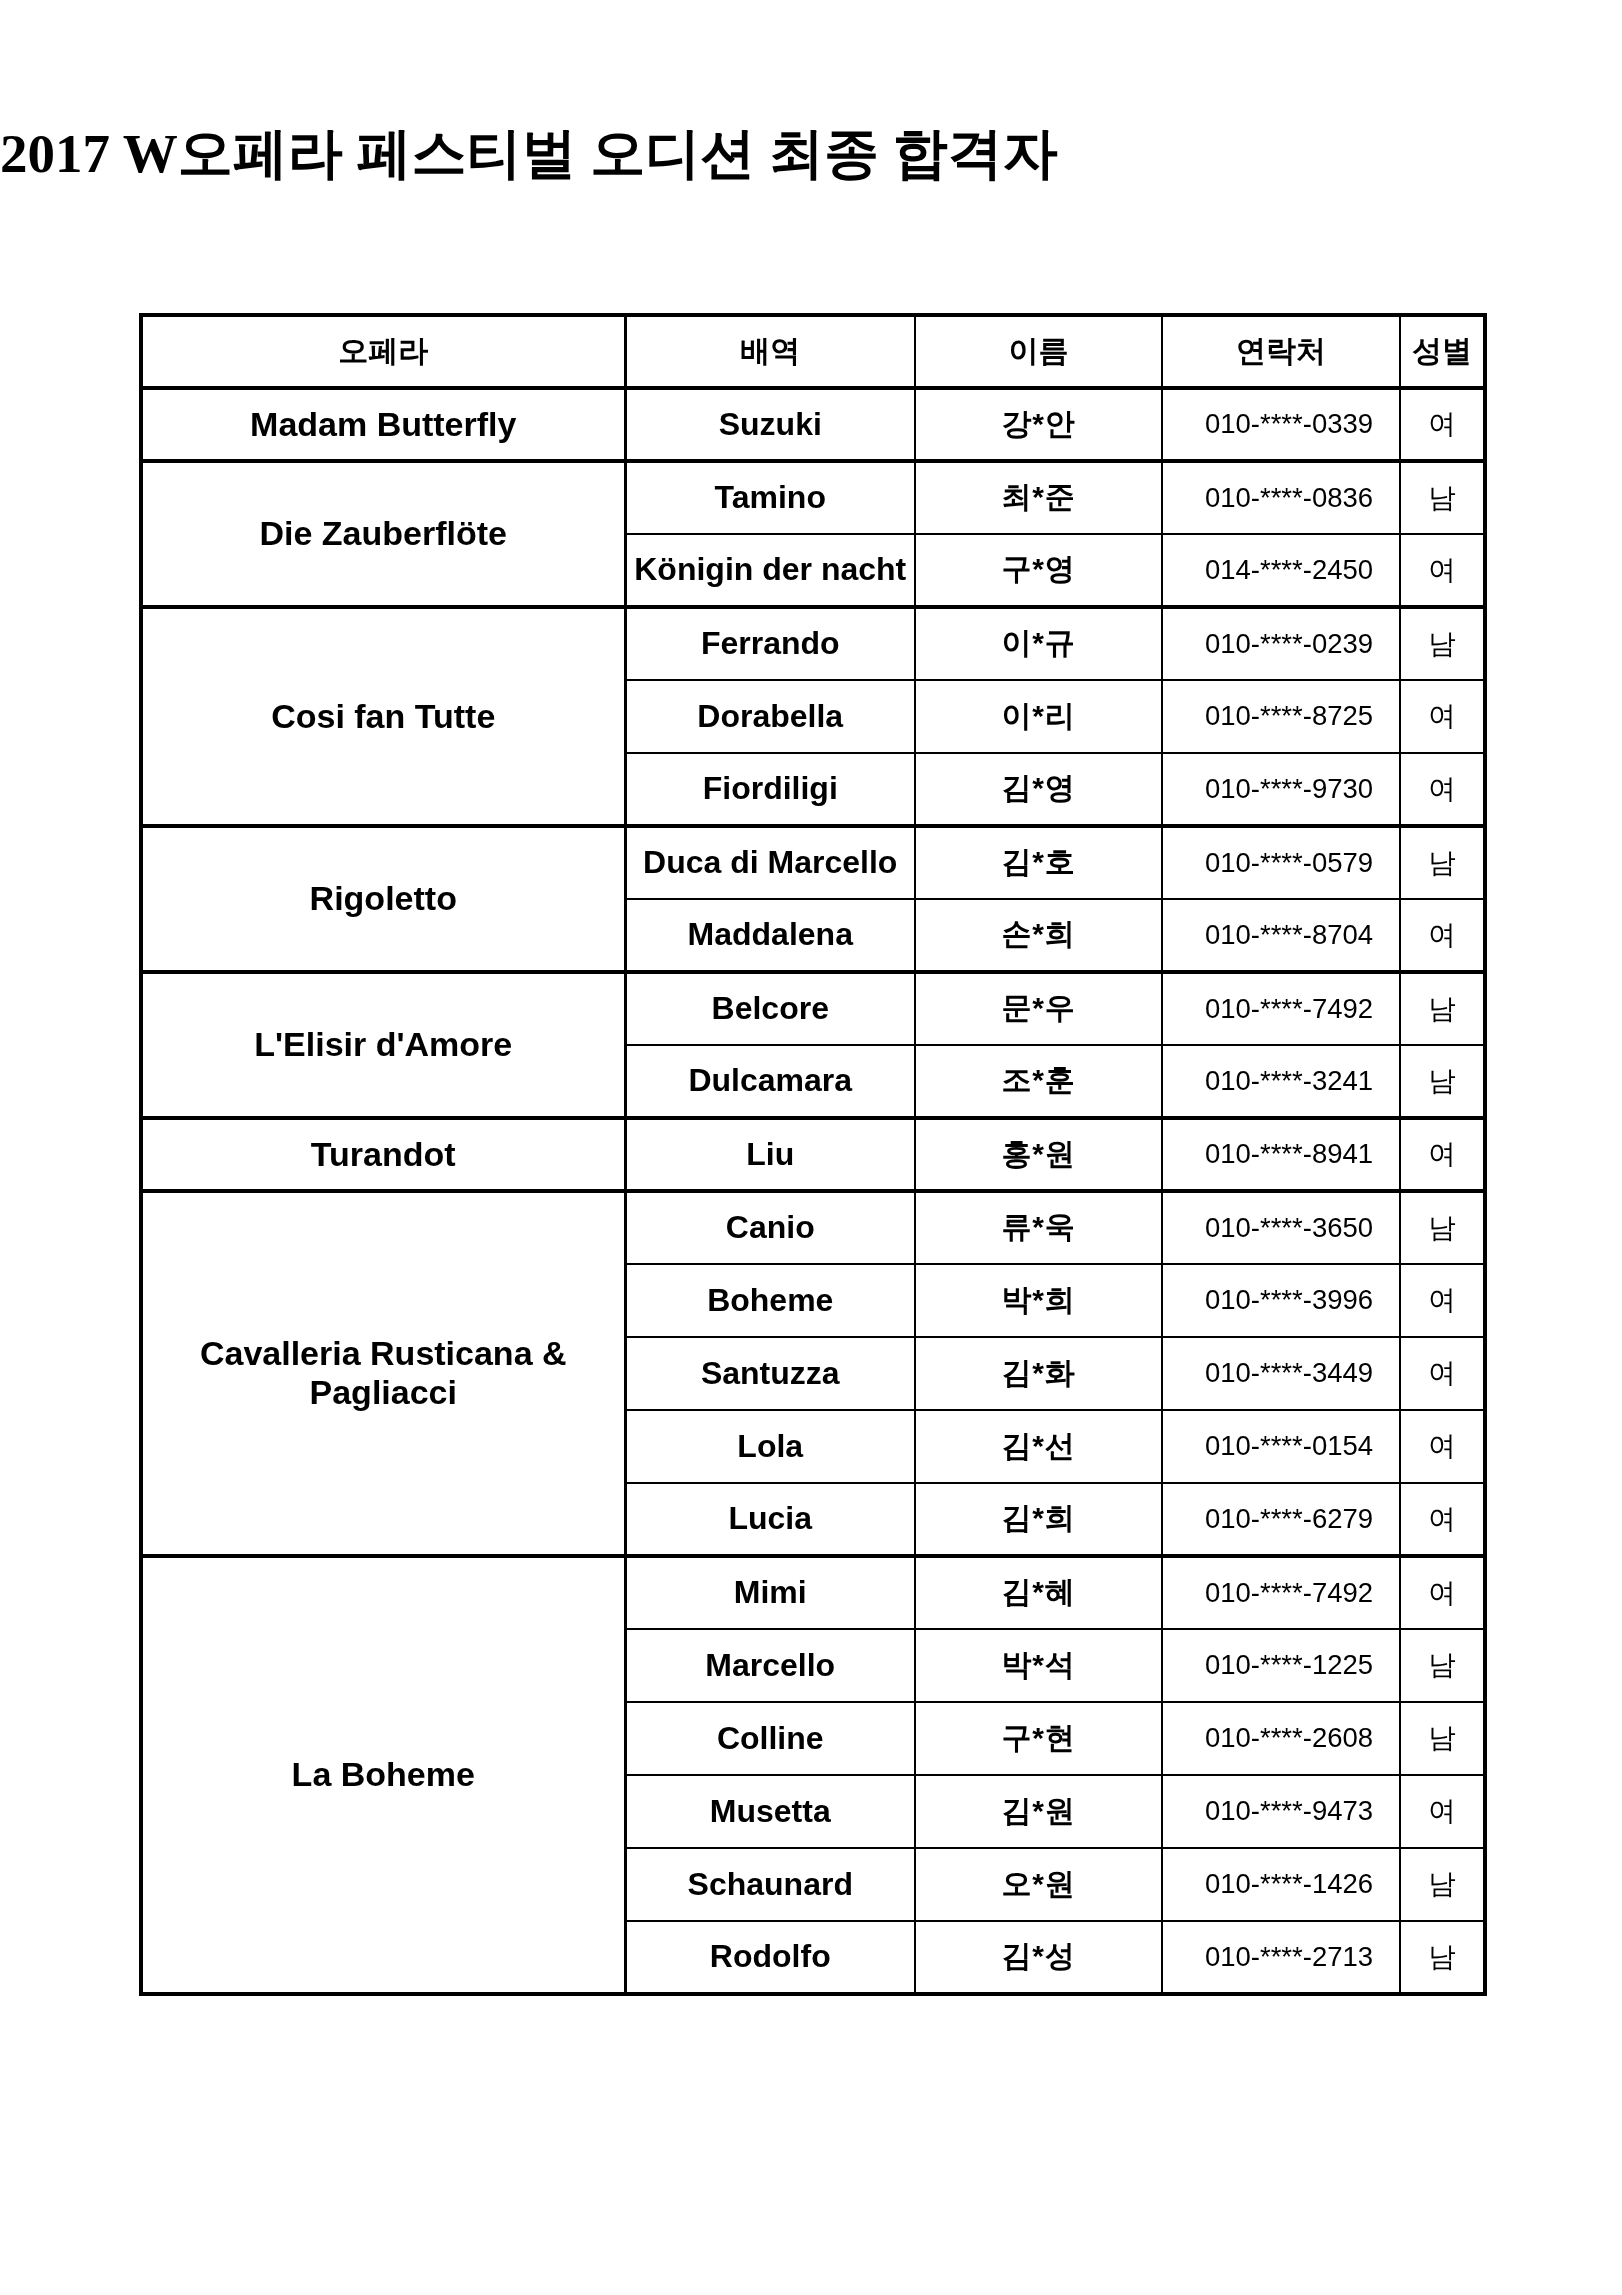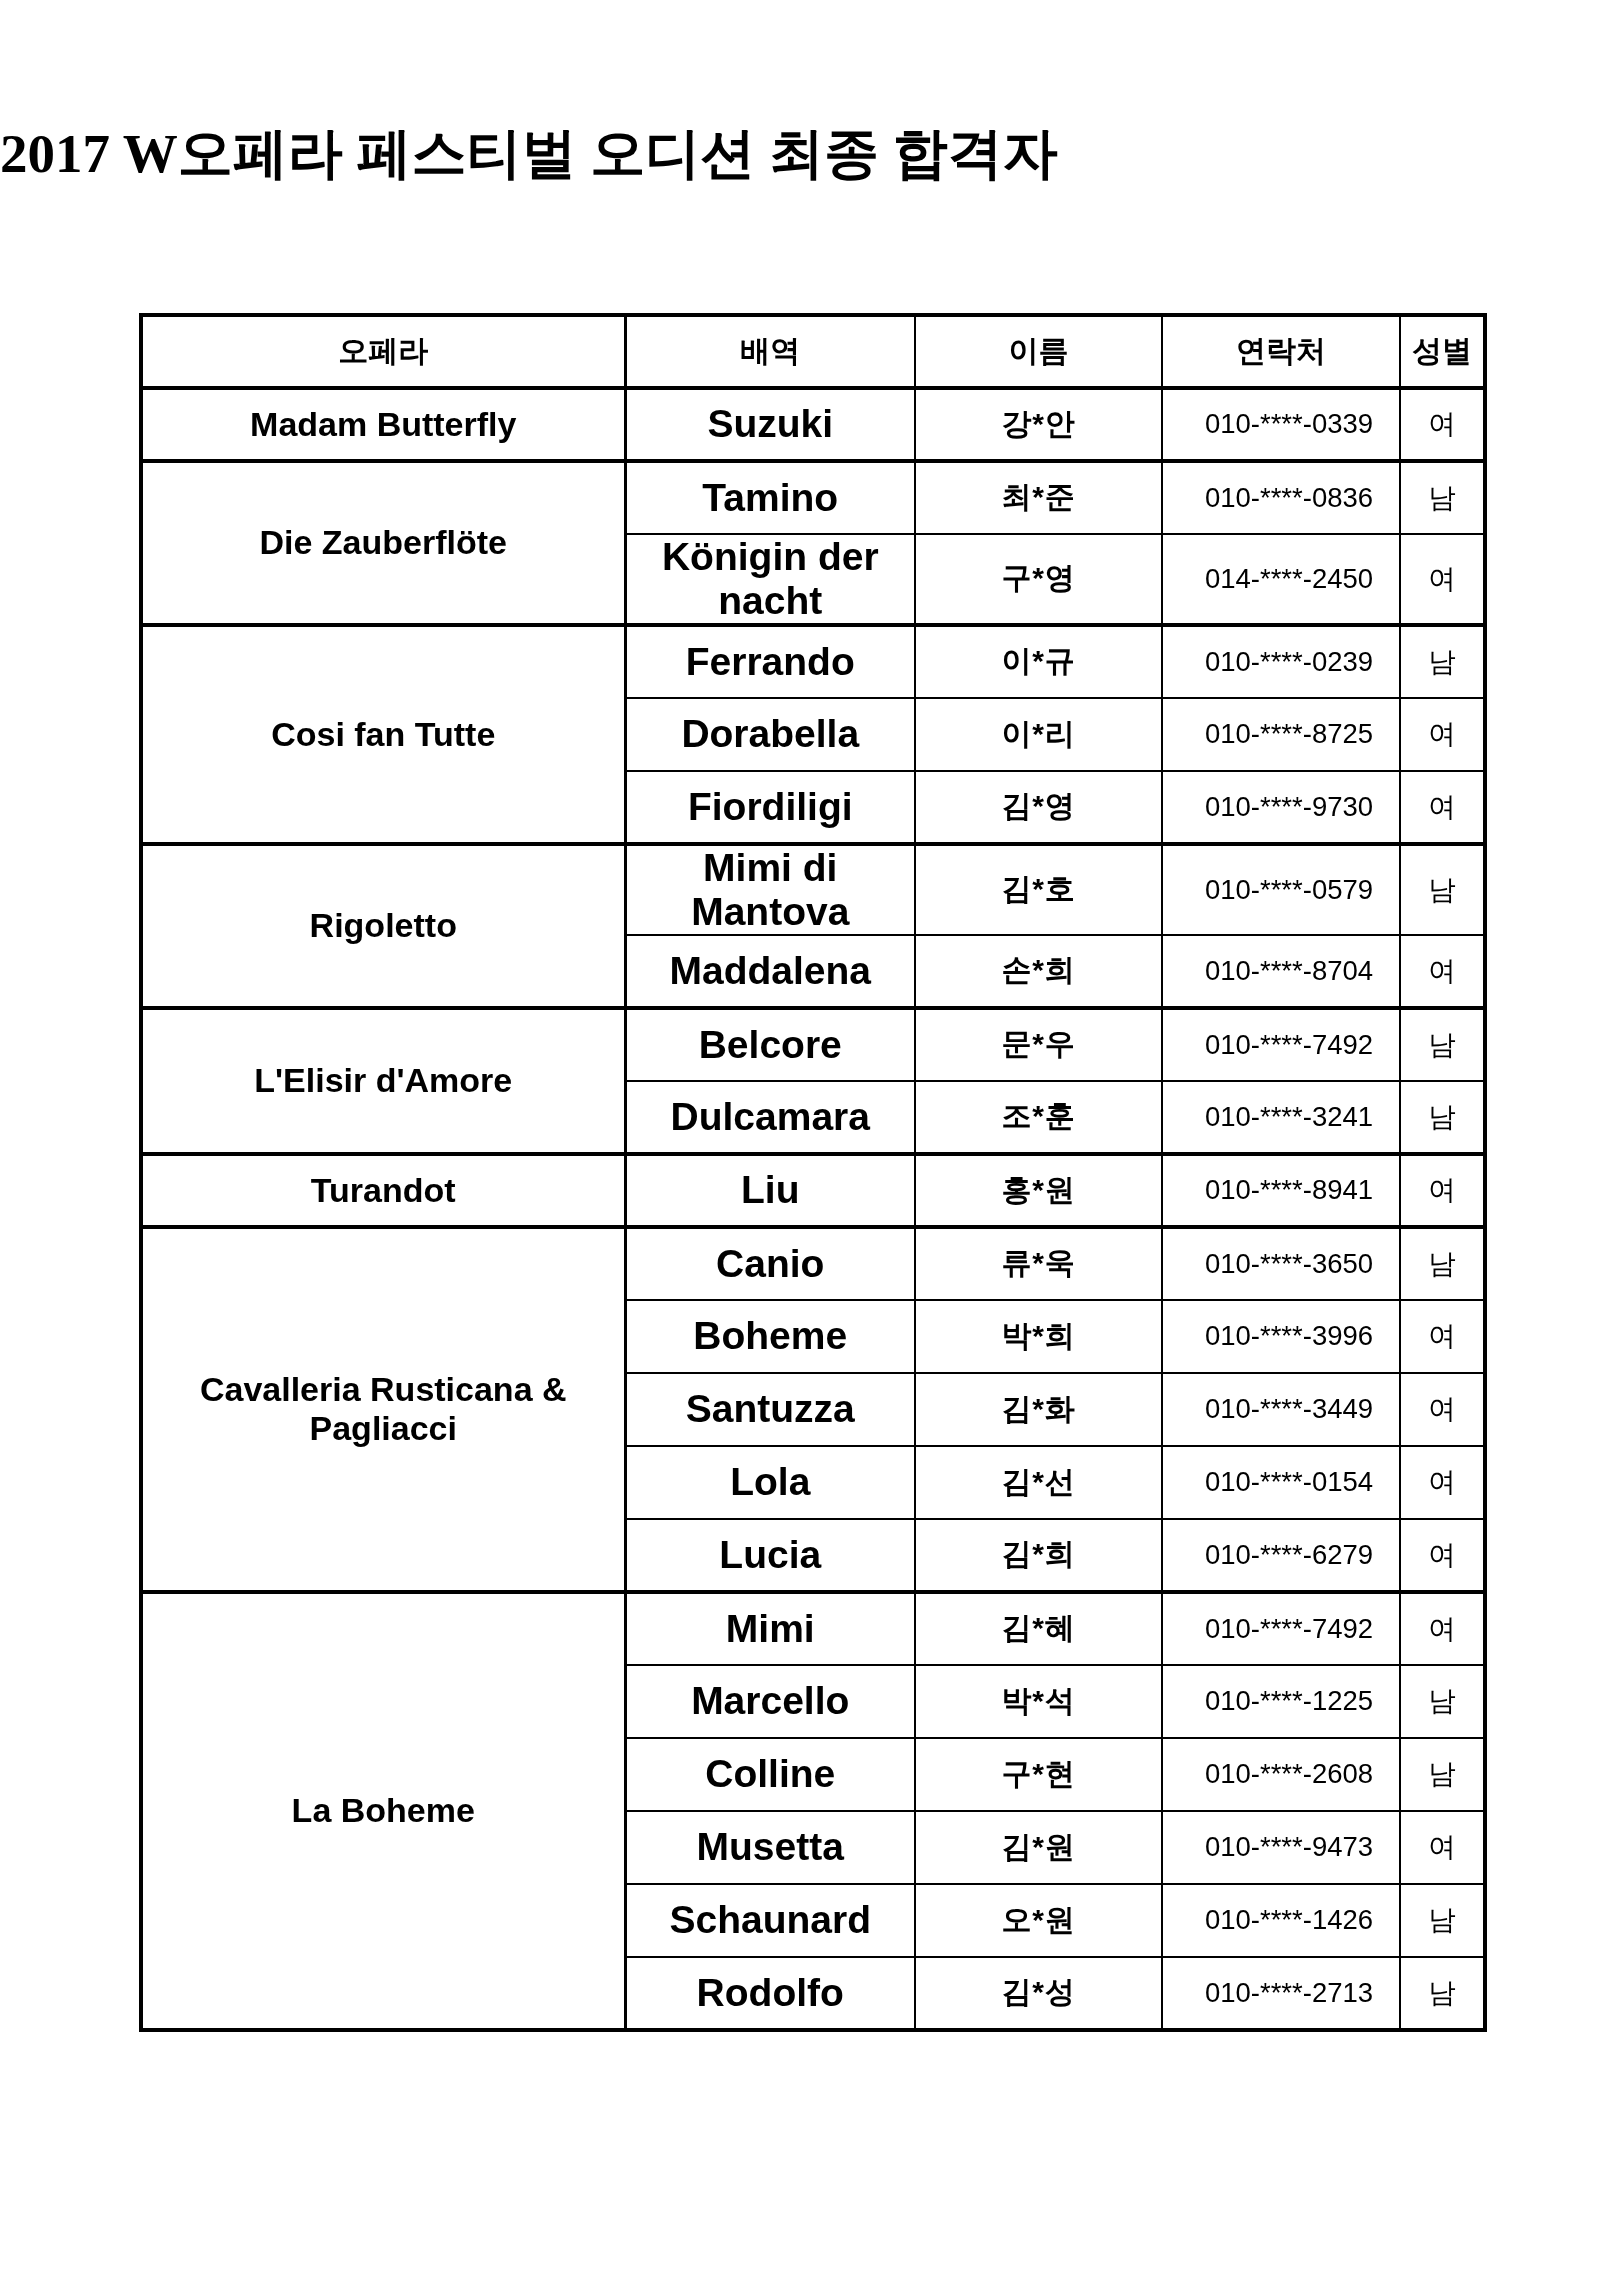--- a/index.html
+++ b/index.html
@@ -44,21 +44,21 @@
 
   th {
     font-size:30px;
     font-weight:bold;
     border-bottom-width:4.6px;
   }
   th.col-opera, td.col-opera { border-right-width:3.3px;text-align:center; }
   tr.group-start td { border-top-width:4.6px; }
 
   td.opera  { font-weight:bold; font-size:34px; }
-  td.role   { font-weight:bold; font-size:39px; }
+  td.role   { font-weight:bold; font-size:32px; }
   td.name   { font-weight:bold; font-size:30px; letter-spacing:0.7px; }
   td.phone  { font-weight:normal; font-size:27.5px;padding-left:16px; }
   td.gender { font-weight:normal; font-size:27.5px; }
 </style>
 </head>
 <body>
 
 <h1 class="doc-title">2017 W오페라 페스티벌 오디션 최종 합격자</h1>
 
 <table class="results">
@@ -113,21 +113,21 @@
         <td class="gender">여</td>
       </tr>
       <tr>
         <td class="role">Fiordiligi</td>
         <td class="name">김*영</td>
         <td class="phone">010-****-9730</td>
         <td class="gender">여</td>
       </tr>
       <tr class="group-start">
         <td rowspan="2" class="col-opera opera">Rigoletto</td>
-        <td class="role">Mimi di Mantova</td>
+        <td class="role">Duca di Marcello</td>
         <td class="name">김*호</td>
         <td class="phone">010-****-0579</td>
         <td class="gender">남</td>
       </tr>
       <tr>
         <td class="role">Maddalena</td>
         <td class="name">손*희</td>
         <td class="phone">010-****-8704</td>
         <td class="gender">여</td>
       </tr>

